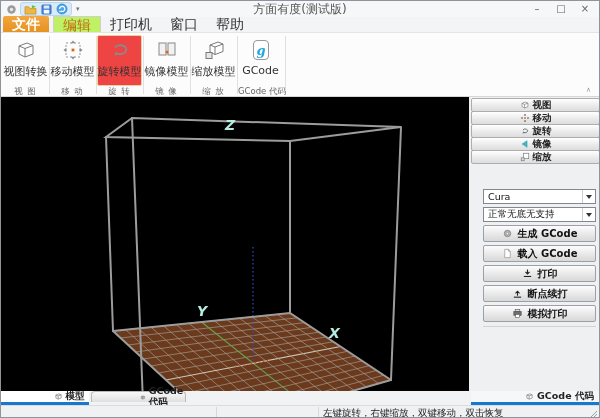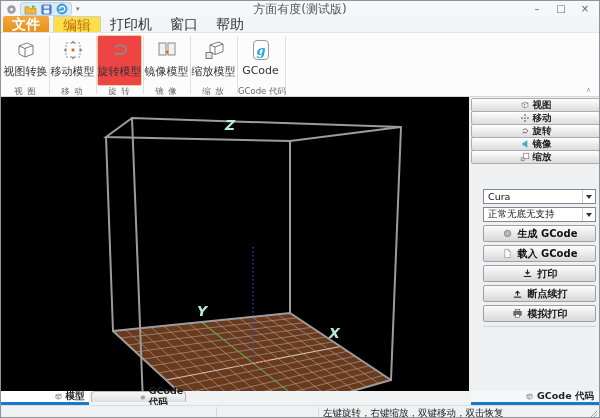--- a/index.html
+++ b/index.html
@@ -14,21 +14,21 @@
   .qat-btn{width:14px;height:13px;display:flex;align-items:center;justify-content:center;cursor:default;}
   .qat-more{font-size:7px;color:#777;margin-left:2px;}
   .title{position:absolute;left:0;right:0;text-align:center;font-size:12px;color:#555;pointer-events:none;}
   .winctl{position:absolute;right:2px;top:0;display:flex;height:16px;}
   .winctl span{width:24px;text-align:center;font-size:10px;color:#666;line-height:16px;}
 
   
   .menubar{position:absolute;left:0;top:16px;width:100%;height:16px;background:#f3f4f5;display:flex;align-items:flex-end;border-bottom:1px solid #e4e4e4;}
   .menu-item{font-size:14px;color:#333;padding:2px 9px;height:16px;line-height:12px;}
   .menu-file{background:linear-gradient(#f2a741,#e5921f);color:#fff;border-radius:2px 2px 0 0;margin-left:2px;font-weight:bold;}
-  .menu-selected{background:#fde047;border:1px solid #cfcfcf;border-bottom:none;color:#bf6a14;margin-left:4px;}
+  .menu-selected{background:#bef264;border:1px solid #cfcfcf;border-bottom:none;color:#bf6a14;margin-left:4px;}
 
   
   .ribbon{position:absolute;left:0;top:32px;width:100%;height:64px;background:#fcfcfc;border-bottom:1px solid #d6d6d6;}
   .rbtn{position:absolute;top:2px;width:45px;height:51px;display:flex;flex-direction:column;align-items:center;justify-content:flex-start;border:1px solid transparent;border-radius:2px;}
   .rbtn .ricon{width:26px;height:24px;margin-top:2px;}
   .rbtn .rlabel{font-size:11px;color:#333;white-space:nowrap;margin-top:2px;}
   .rbtn.active{background:#ef4444;border-color:#f3cf9e;}
   .rsep{position:absolute;top:3px;width:1px;height:58px;background:#e0e0e0;}
   .rgroup{position:absolute;top:53px;height:11px;font-size:8.5px;color:#666;text-align:center;letter-spacing:1px;white-space:nowrap;}
   .rchevron{position:absolute;right:6px;top:52px;font-size:9px;color:#888;}

